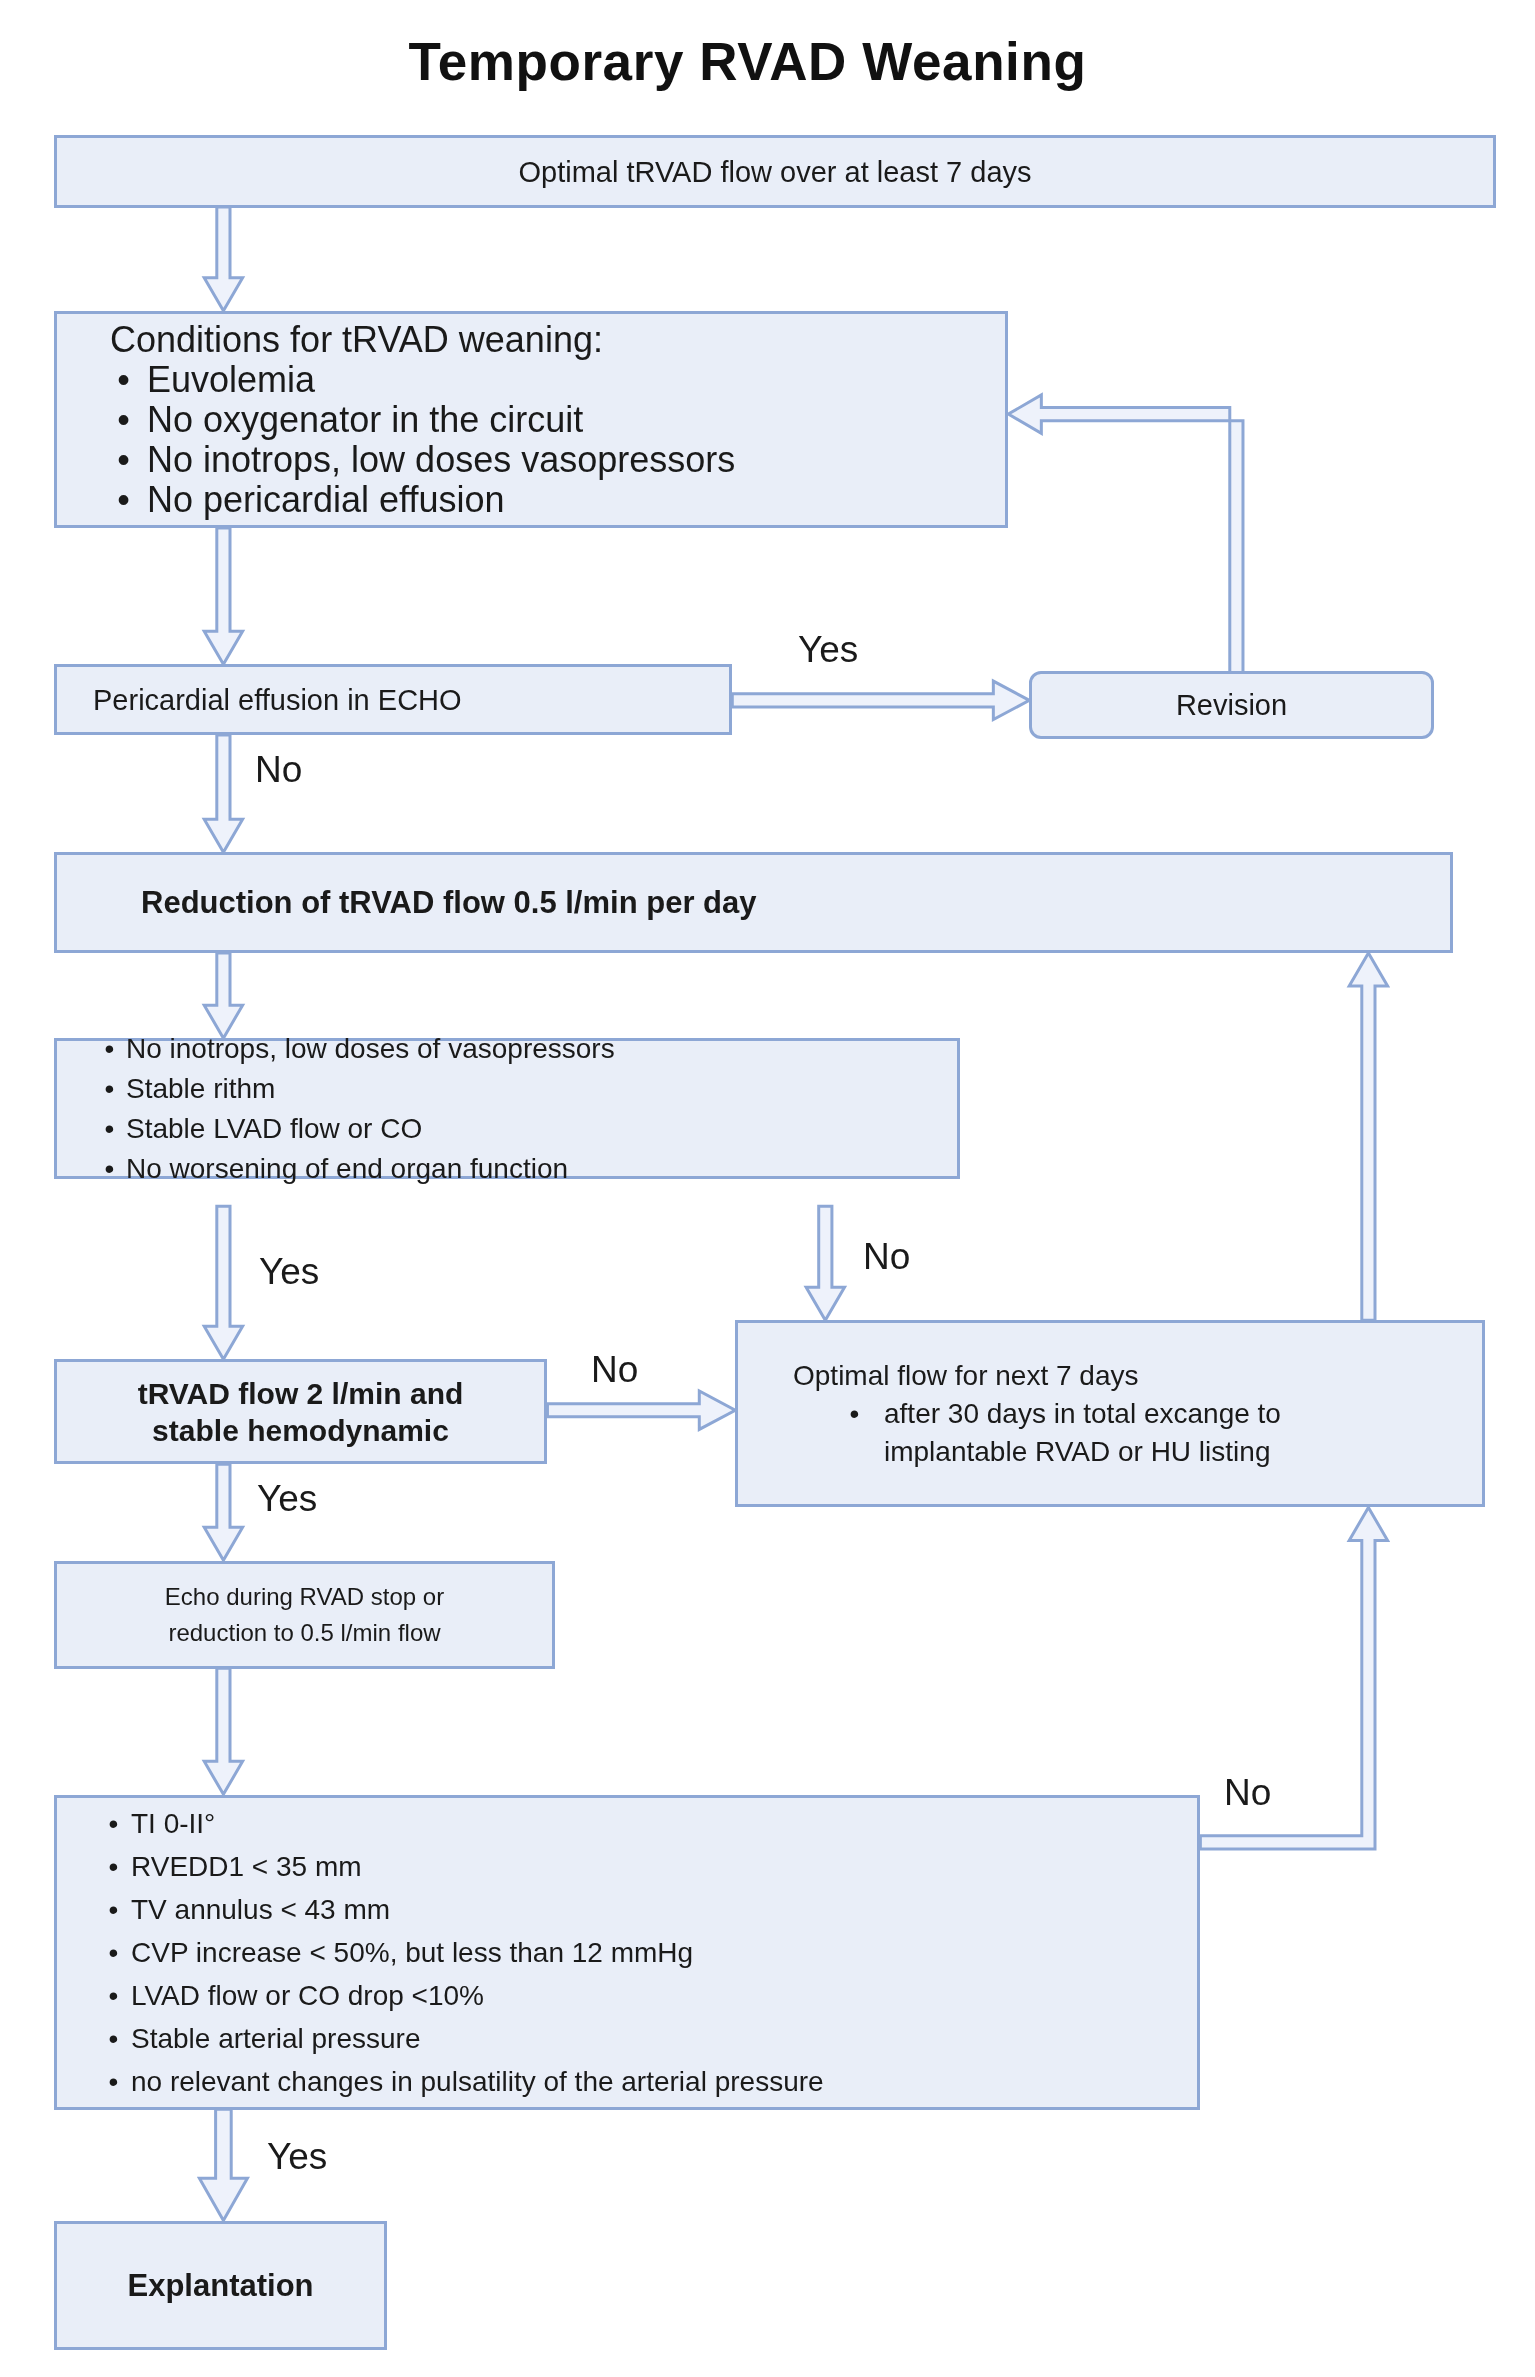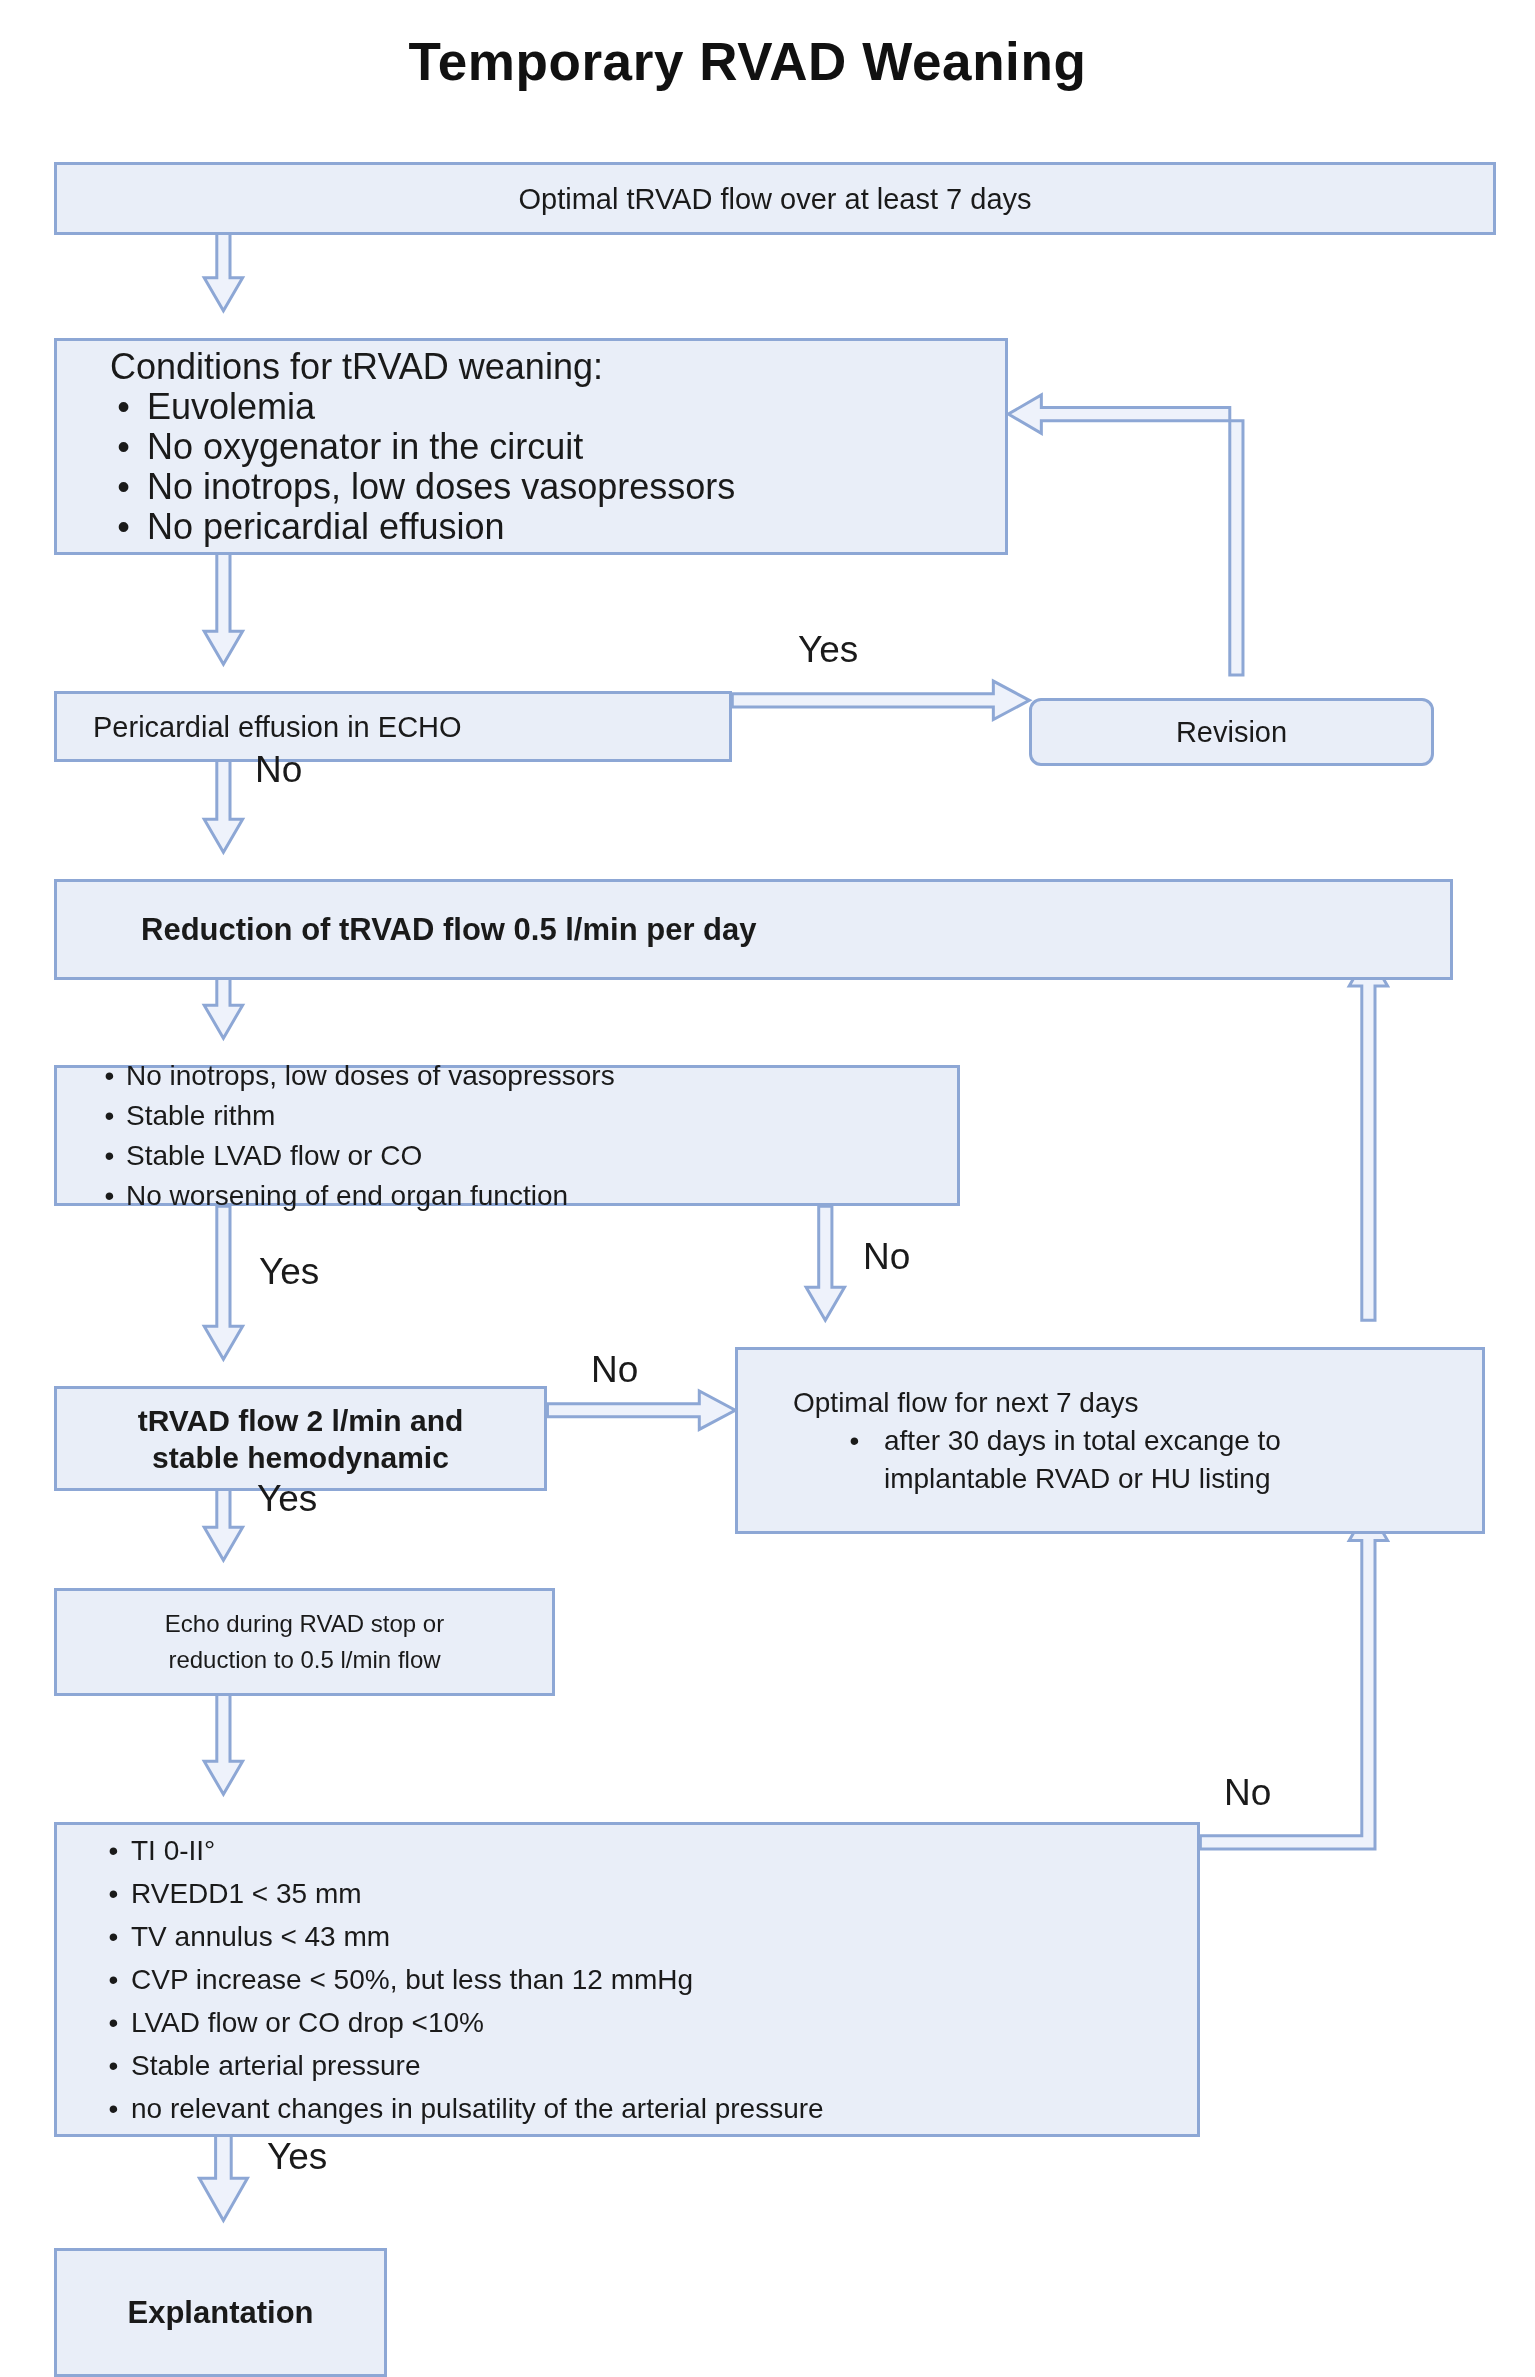--- a/index.html
+++ b/index.html
@@ -15,21 +15,21 @@
   svg.connectors path{
     fill:var(--arrow-fill,#eef2fb);
     stroke:var(--arrow-stroke,#8da7d5);
     stroke-width:5;stroke-linejoin:miter;
   }
   .box{
     position:absolute;box-sizing:border-box;
     background:var(--box-fill,#e9eef8);
     border:3px solid var(--box-border,#8da7d5);
     display:flex;flex-direction:column;justify-content:center;
-    font-size:29px;line-height:38px;margin-top:27px;
+    font-size:29px;line-height:38px;
   }
   .box.center{align-items:center;text-align:center;}
   .box.bold{font-weight:bold;}
   .lbl{position:absolute;font-size:37px;color:#1a1a1a;}
   ul.blist{list-style:none;margin:0;padding:0;}
   ul.blist li{position:relative;padding-left:34px;}
   ul.blist li::before{content:"\2022";position:absolute;left:7.2px;}
   
   #node-optimal-flow{left:54px;top:135px;width:1442px;height:73px;}
   #node-conditions{left:54px;top:311px;width:954px;height:217px;padding-left:53px;font-size:36px;line-height:40px;}

